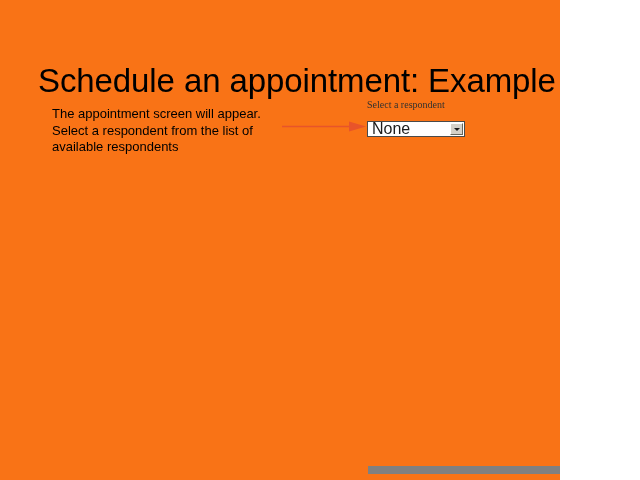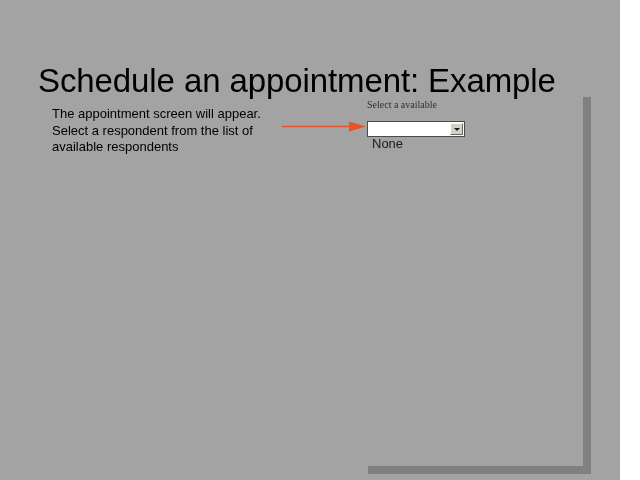--- a/index.html
+++ b/index.html
@@ -6,23 +6,23 @@
   html, body {
     margin: 0;
     padding: 0;
     background: #ffffff;
   }
   body {
     font-family: "Liberation Sans", sans-serif;
   }
   #slide {
     position: relative;
-    width: 620px;
+    width: 560px;
     height: 480px;
-    background: #a3a3a3;
+    background: #f97316;
     overflow: hidden;
   }
 
   
   #slide-title {
     position: absolute;
     left: 38px;
     top: 40px;
     width: 570px;
     font-family: "Liberation Sans", sans-serif;
@@ -83,23 +83,23 @@
     top: 121px;
     width: 98px;
     height: 16px;
     box-sizing: border-box;
     border: 1px solid #4a4a4a;
     background: #ffffff;
   }
   #respondent-select-value {
     position: absolute;
     left: 4px;
-    top: 15px;
+    top: 0;
     font-family: "Liberation Sans", sans-serif;
-    font-size: 13px;
+    font-size: 16px;
     line-height: 13px;
     color: #1c1c1c;
     white-space: nowrap;
     text-align: right;
   }
   #respondent-select-button {
     position: absolute;
     right: 1px;
     top: 1px;
     width: 13px;
@@ -137,21 +137,21 @@
 
 <div id="slide">
 
   <h1 id="slide-title">Schedule an appointment: Example</h1>
 
   <p id="body-text">The appointment screen will appear. Select a respondent from the list of available respondents</p>
 
   <div class="shadow-bar" id="shadow-right"></div>
   <div class="shadow-bar" id="shadow-bottom"></div>
 
-  <div id="form-label">Select a available</div>
+  <div id="form-label">Select a respondent</div>
 
   <div id="respondent-select">
     <span id="respondent-select-value" title="None">None</span>
     <span id="respondent-select-button"></span>
   </div>
 
   <svg id="callout-arrow" viewBox="0 0 90 16" width="90" height="16" xmlns="http://www.w3.org/2000/svg">
     <line x1="1" y1="7.5" x2="70" y2="7.5" stroke="#E8542A" stroke-width="1.6"></line>
     <polygon points="68,2.5 68,12.5 85,7.5" fill="#E8542A"></polygon>
   </svg>

